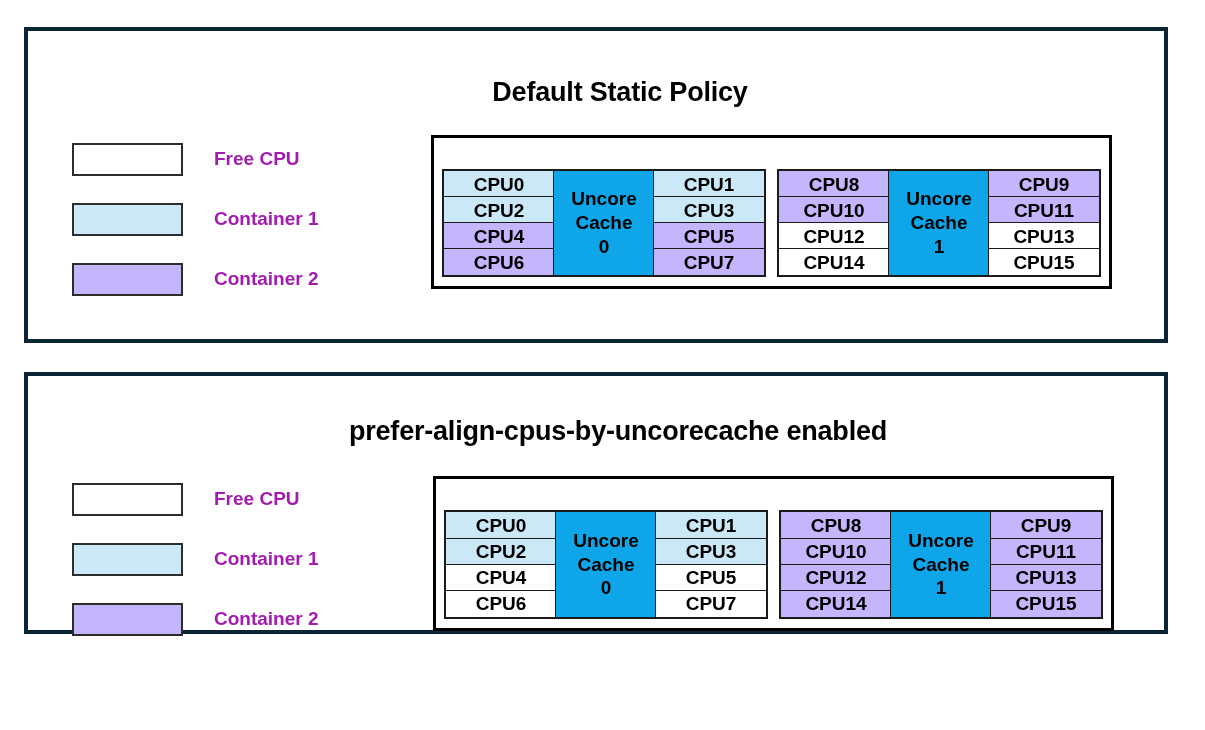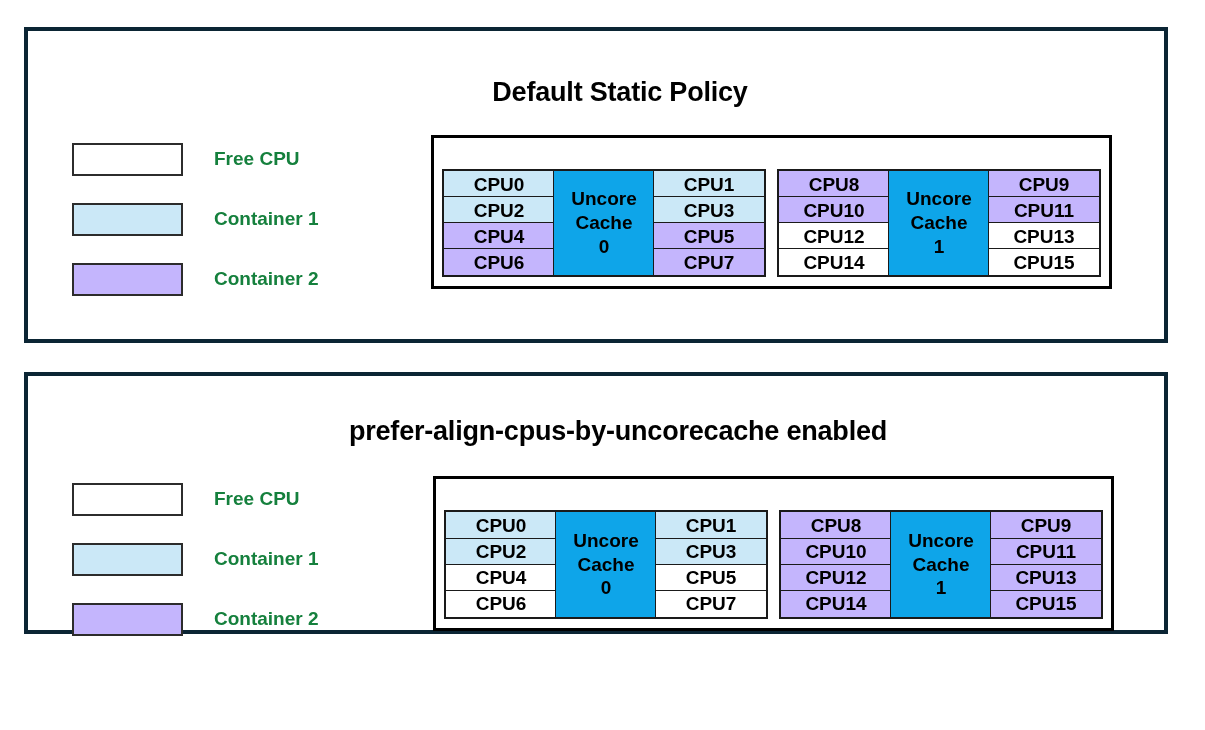--- a/index.html
+++ b/index.html
@@ -64,21 +64,21 @@
     width: 111px;
     height: 33px;
     border: 2px solid #2c2c2c;
     box-sizing: border-box;
     flex: 0 0 auto;
   }
   .legend-label {
     margin-left: 31px;
     font-size: 19px;
     font-weight: bold;
-    color: #15803d;
+    color: #a21caf;
     white-space: nowrap;
   }
 
   
   .cpu-grid-frame {
     position: absolute;
     border: 3px solid #000000;
     box-sizing: border-box;
     background: #ffffff;
     padding: 9px 8px;

